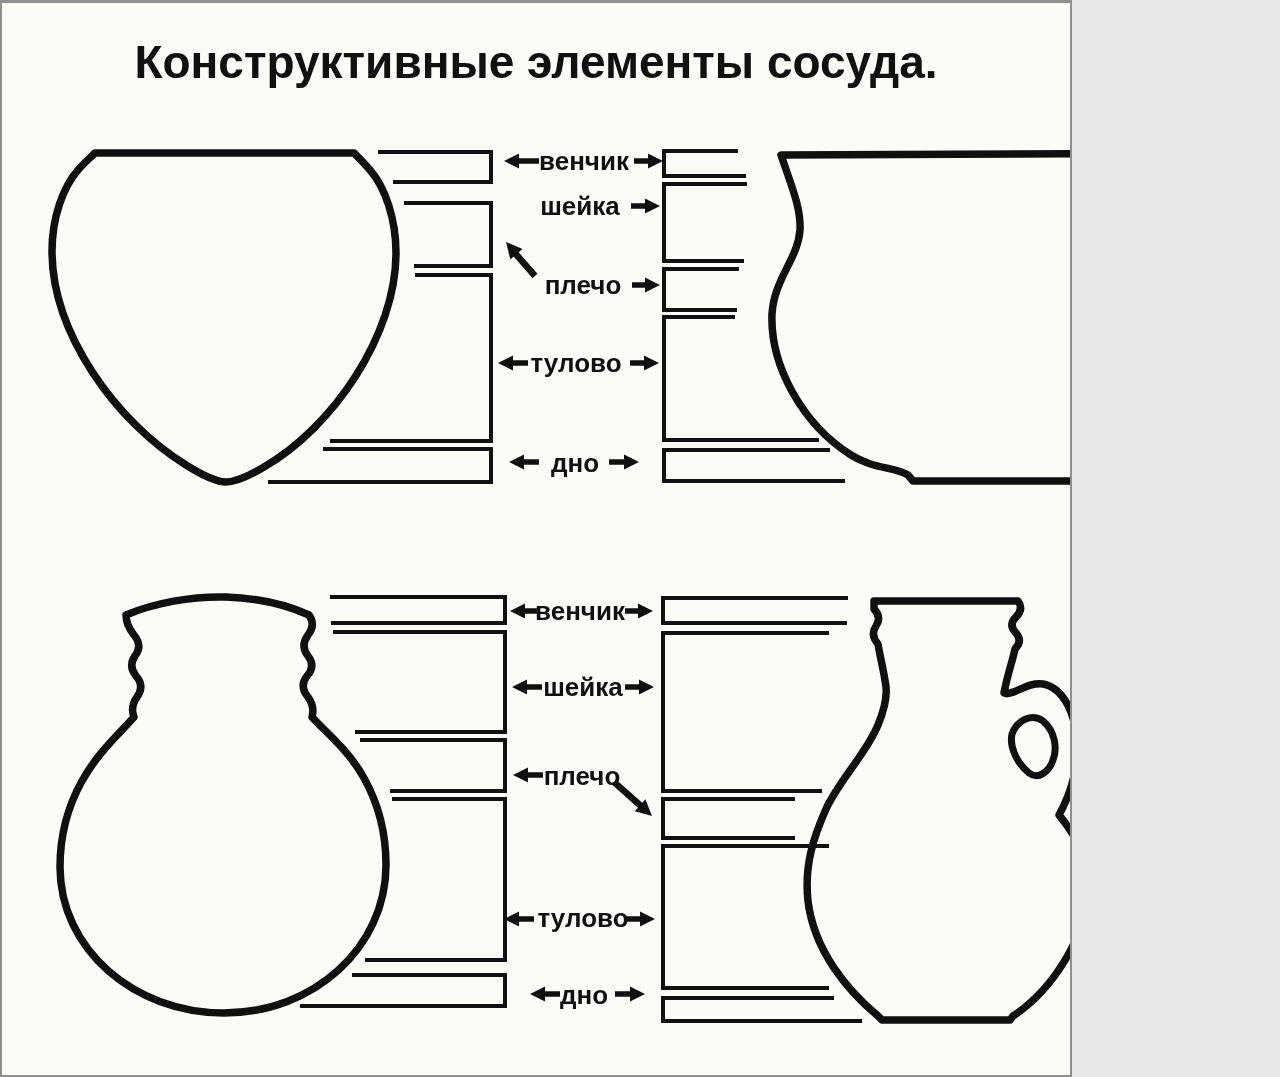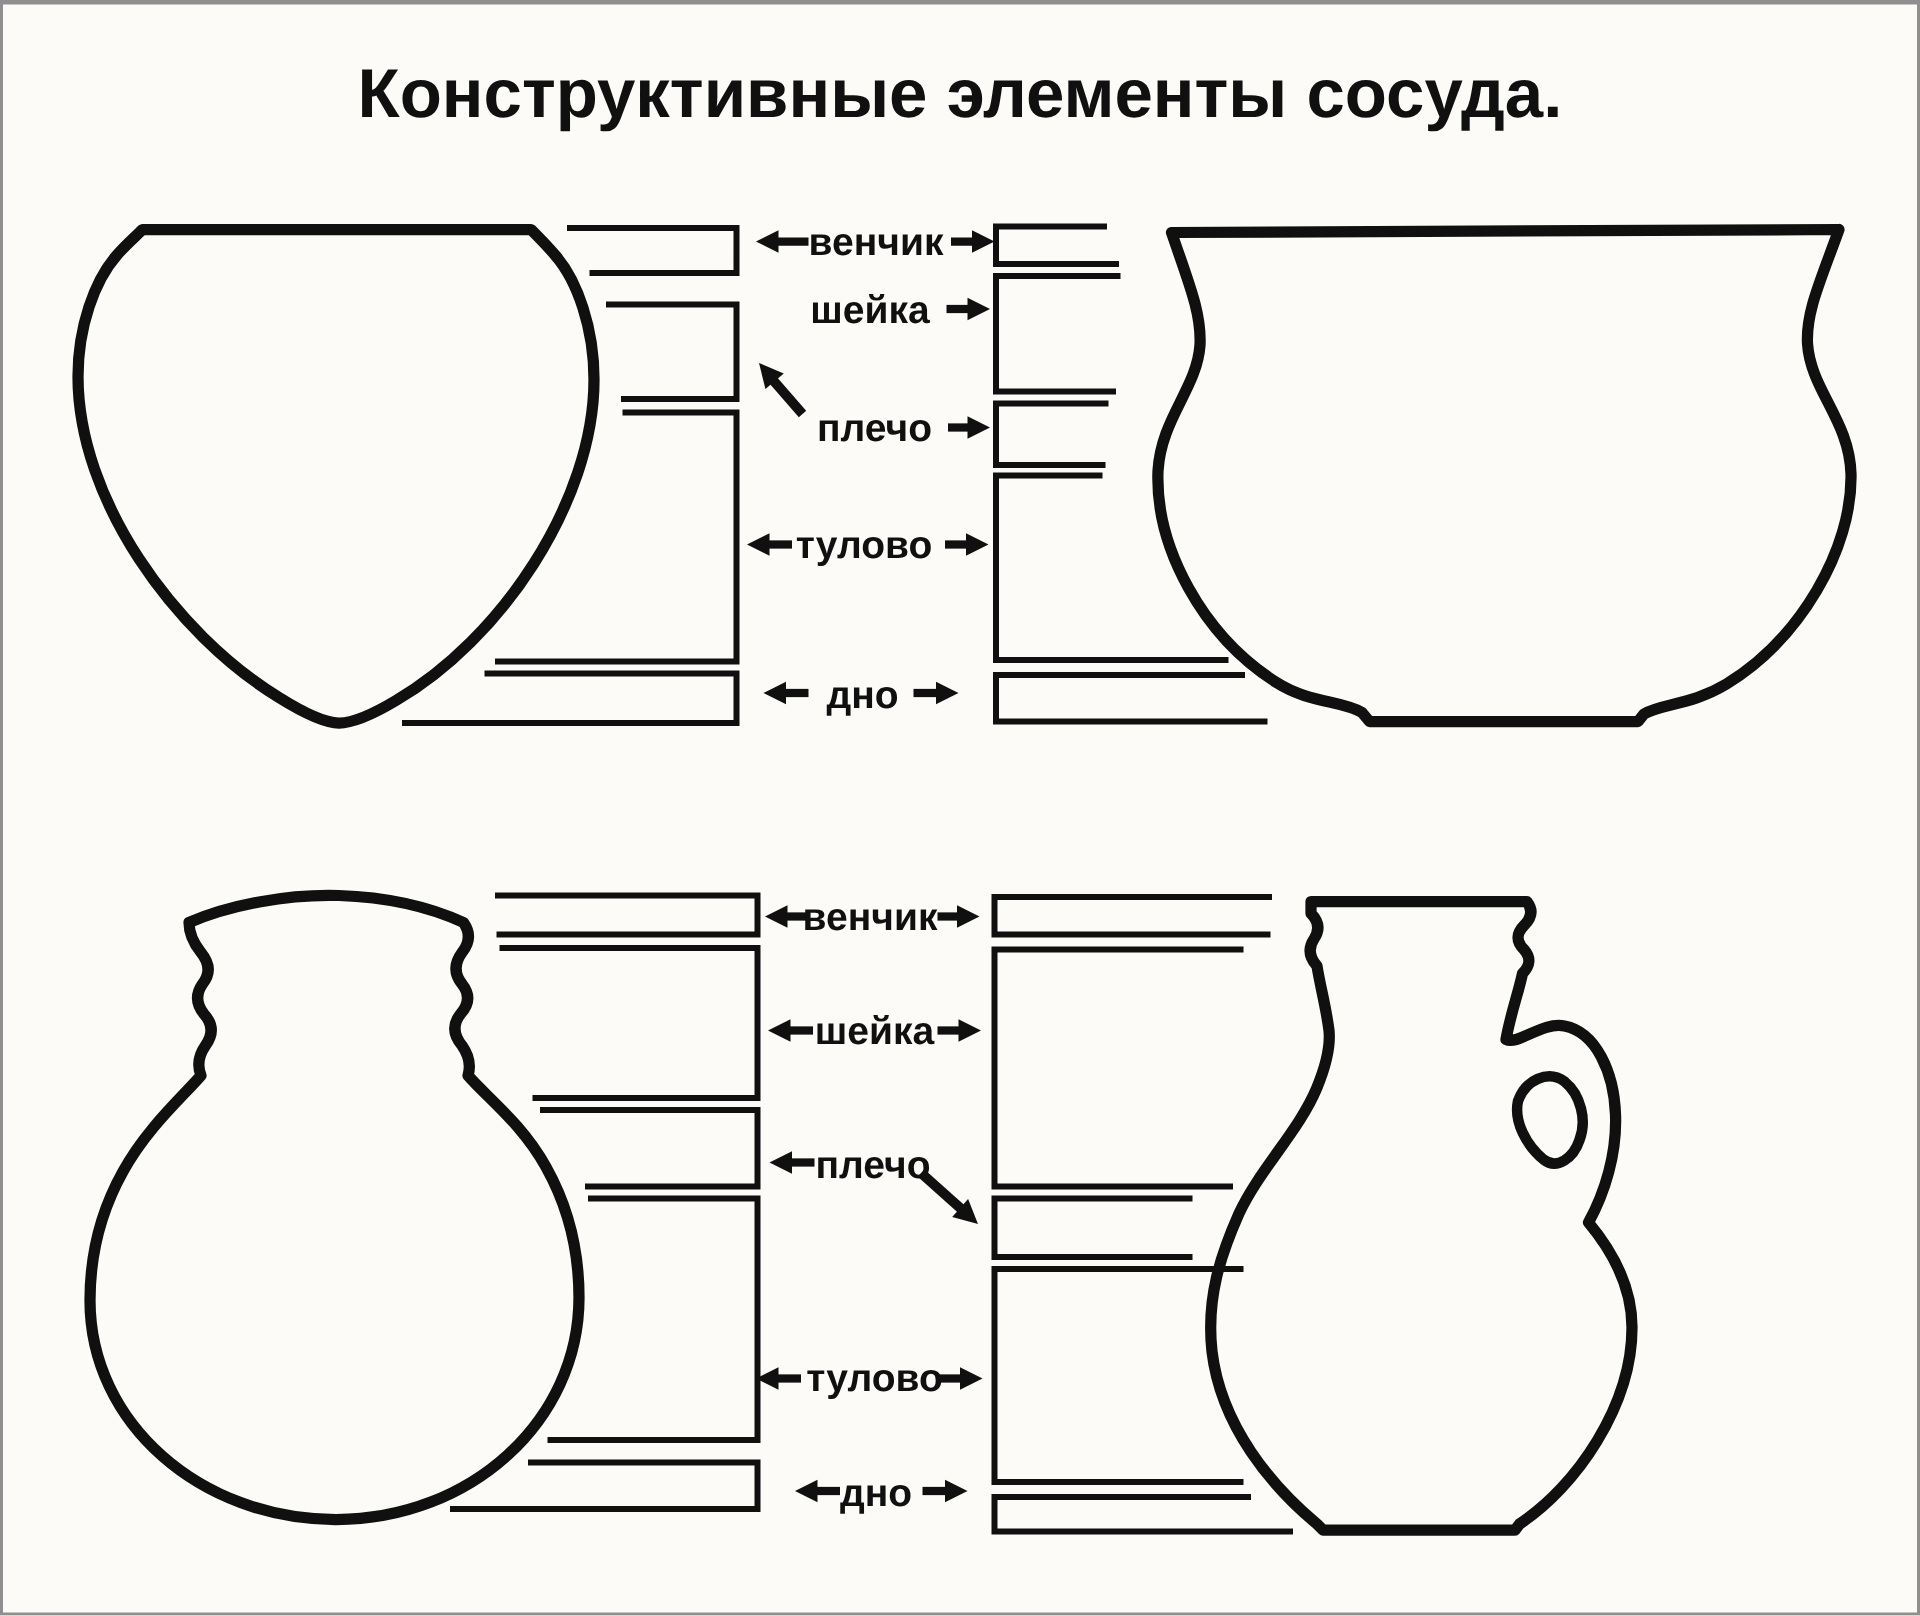--- a/index.html
+++ b/index.html
@@ -1,18 +1,18 @@
 <!DOCTYPE html>
 <html style="--ink: #101010; --paper: #fcfbf8; --frame: #8f8f8f;"><head>
 <meta charset="utf-8">
 <style>
   html,body{margin:0;padding:0;background:#e8e8e8;}
   .page{
     position:relative;
-    width:1280px;height:1077px;
+    width:1072px;height:1077px;
     box-sizing:border-box;
     background:var(--paper,#fcfbf8);
     border:2px solid var(--frame,#8f8f8f);
     border-top-width:3px;
     overflow:hidden;
     color:var(--ink,#101010);
     font-family:"Liberation Sans", "DejaVu Sans", sans-serif;
   }
   .title{
     position:absolute;top:34px;left:0;width:100%;

